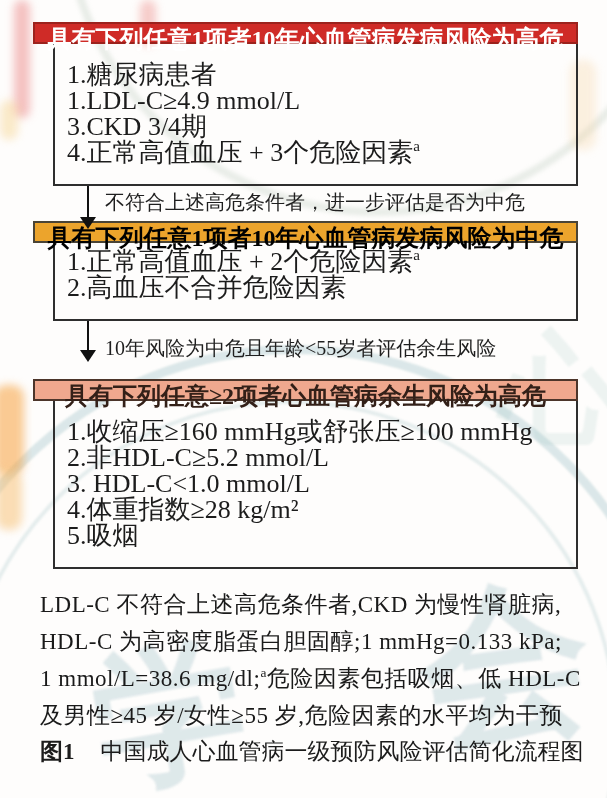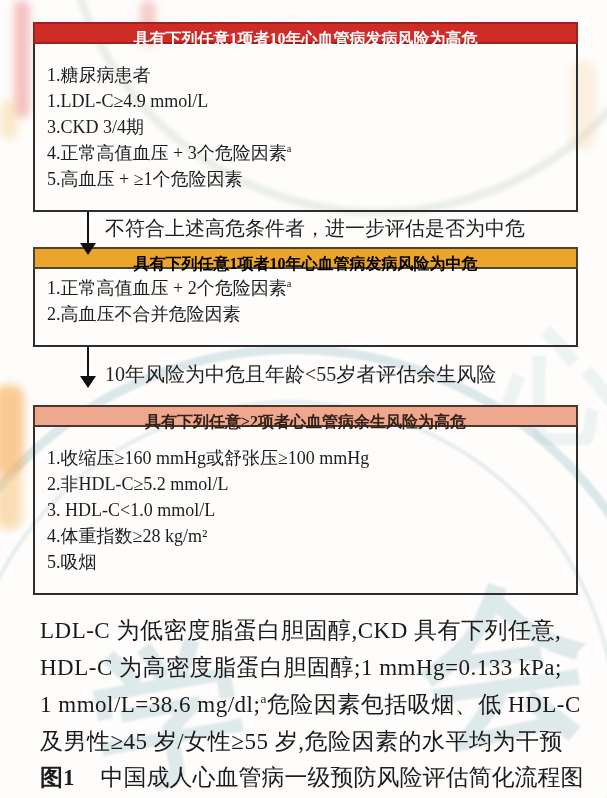--- a/index.html
+++ b/index.html
@@ -39,30 +39,30 @@
   .wm-b1{left:14px;top:0;width:16px;height:118px;background:rgba(233,120,120,0.45);}
   .wm-b2{left:140px;top:0;width:16px;height:46px;background:rgba(236,130,125,0.40);}
   .wm-b3{left:-6px;top:385px;width:30px;height:90px;background:rgba(245,160,60,0.55);}
   .wm-b4{left:-4px;top:470px;width:26px;height:60px;background:rgba(248,190,110,0.50);}
   .wm-b5{left:0px;top:100px;width:18px;height:40px;background:rgba(246,210,140,0.45);}
   .wm-b6{left:570px;top:60px;width:26px;height:90px;background:rgba(246,215,170,0.35);}
   
   .flow{position:relative;z-index:1;margin:22px 29px 0 33px;}
   .box-header{
     box-sizing:border-box;height:22px;line-height:30px;
-    text-align:center;font-weight:bold;font-size:16px;
+    text-align:center;font-weight:bold;font-size:24px;
     border:2px solid #9c221d;
   }
   .hdr-high{color:#ffffff;border-color:#9c221d;}
   .hdr-mid{color:#000000;border-color:#4a4436;}
   .hdr-life{color:#332018;border-color:#4c352a;}
   .box-body{
     box-sizing:border-box;border:2px solid #2e2e2e;border-top:none;
     background:rgba(255,255,255,0.0);
-    padding:18px 12px;font-size:18px;line-height:26px;
+    padding:18px 12px;font-size:26px;line-height:26px;margin-left:20px;
   }
   .box-body.two{padding-top:6px;}
   .item{white-space:nowrap;}
   .item sup,.fn-line sup{font-size:0.58em;vertical-align:super;line-height:0;}
   .gap{position:relative;}
   .gap1{height:35px;}
   .gap2{height:58px;}
   .arrow-stem{
     position:absolute;left:54px;top:0;width:2px;background:#111;
   }
@@ -109,21 +109,20 @@
   </div>
 
   <div class="flow">
 
     <div class="box-header hdr-high" style="background-color: rgb(207, 43, 39);">具有下列任意1项者10年心血管病发病风险为高危</div>
     <div class="box-body">
       <div class="item"><span>1.糖尿病患者</span><sup></sup></div>
       <div class="item"><span>1.LDL-C≥4.9 mmol/L</span><sup></sup></div>
       <div class="item"><span>3.CKD 3/4期</span><sup></sup></div>
       <div class="item"><span>4.正常高值血压 + 3个危险因素</span><sup>a</sup></div>
-      <div class="item"><span>5.高血压 + ≥1个危险因素</span><sup></sup></div>
     </div>
 
     <div class="gap gap1">
       <div class="arrow-stem"></div>
       <div class="arrow-head"></div>
       <div class="arrow-label">不符合上述高危条件者，进一步评估是否为中危</div>
     </div>
 
     <div class="box-header hdr-mid" style="background-color: rgb(236, 164, 44);">具有下列任意1项者10年心血管病发病风险为中危</div>
     <div class="box-body two">
@@ -142,21 +141,21 @@
       <div class="item"><span>1.收缩压≥160 mmHg或舒张压≥100 mmHg</span><sup></sup></div>
       <div class="item"><span>2.非HDL-C≥5.2 mmol/L</span><sup></sup></div>
       <div class="item"><span>3. HDL-C&lt;1.0 mmol/L</span><sup></sup></div>
       <div class="item"><span>4.体重指数≥28 kg/m²</span><sup></sup></div>
       <div class="item"><span>5.吸烟</span><sup></sup></div>
     </div>
 
   </div>
 
   <div class="footnote">
-    <div class="fn-line"><span>LDL-C 为低密度脂蛋白胆固醇,CKD 具有下列任意,</span><sup></sup><span></span></div>
+    <div class="fn-line"><span>LDL-C 不符合上述高危条件者,CKD 为慢性肾脏病,</span><sup></sup><span></span></div>
     <div class="fn-line"><span>HDL-C 为高密度脂蛋白胆固醇;1 mmHg=0.133 kPa;</span><sup></sup><span></span></div>
     <div class="fn-line"><span>1 mmol/L=38.6 mg/dl;</span><sup>a</sup><span>危险因素包括吸烟、低 HDL-C</span></div>
     <div class="fn-line"><span>及男性≥45 岁/女性≥55 岁,危险因素的水平均为干预</span><sup></sup><span></span></div>
   </div>
 
   <div class="caption">
     <span class="cap-label">图1</span><span class="cap-text">中国成人心血管病一级预防风险评估简化流程图</span>
   </div>
 
 </div>

